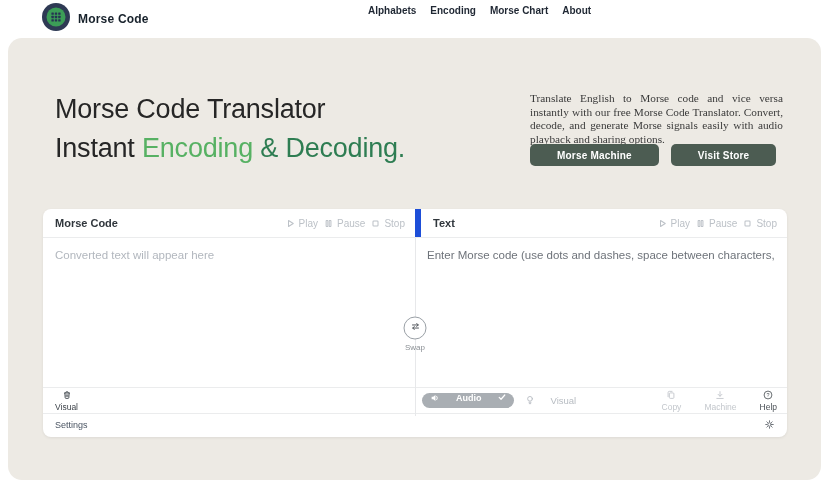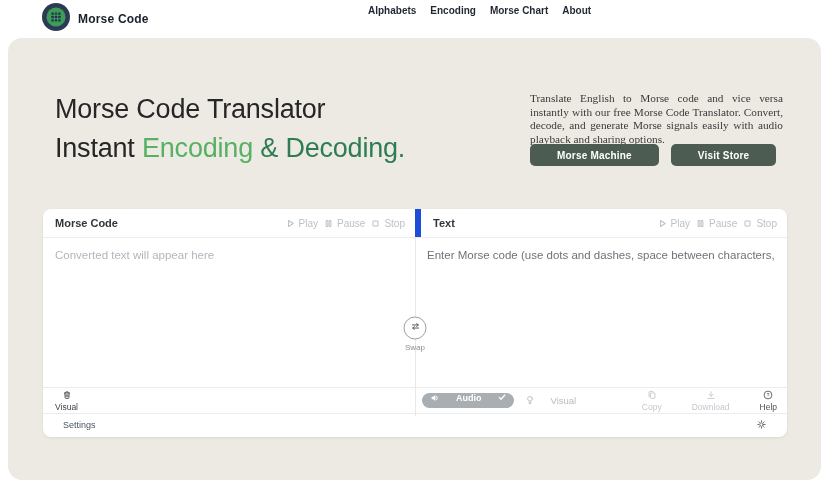--- a/index.html
+++ b/index.html
@@ -55,23 +55,23 @@
   .toolbar{height:26px;border-top:1px solid #ebeced;align-items:center}
   .tb-left{width:372px;display:flex;align-items:center;padding-left:12px}
   .tb-right{width:372px;display:flex;align-items:center;padding:0 10px 0 7px}
   .stacked{display:flex;flex-direction:column;align-items:center;gap:0;background:none;border:none;cursor:pointer;font-family:inherit;line-height:1.1}
   .stacked .lbl{font-size:8.5px}
   .clear-btn{color:#3e444b}
   .dim{color:#c3c7cc}
   .help-btn{color:#4a5056}
   .pill{display:flex;gap:16px;background:var(--pill-bg);color:#fff;border:none;border-radius:999px;height:15px;padding:0 8px;font-size:9px;font-weight:700;font-family:inherit;cursor:pointer}
   .visual-btn{display:flex;align-items:center;gap:16px;background:none;border:none;color:#b7bcc2;font-size:9.5px;font-family:Liberation Sans, sans-serif;cursor:pointer;margin-left:11px}
-  .tb-spacer{margin-left:auto;display:flex;align-items:center;gap:30px}
-
-  .settings{height:23px;border-top:1px solid #ebeced;align-items:center;justify-content:space-between;padding:0 20px;cursor:pointer}
+  .tb-spacer{margin-left:auto;display:flex;align-items:center;gap:23px}
+
+  .settings{height:23px;border-top:1px solid #ebeced;align-items:center;justify-content:space-between;padding:0 12px;cursor:pointer}
   .settings-label{font-size:9px;color:#4b5563}
   .gear{color:#5b6168;display:flex;align-items:center;background:none;border:none;cursor:pointer}
 </style>
 </head>
 <body>
 
 <header class="topbar">
   <div class="brand">
     <span>
       <svg width="28" height="28" viewBox="0 0 28 28">
@@ -232,21 +232,21 @@
             <span><svg width="10" height="10" viewBox="0 0 11 11" fill="none" stroke="currentColor" stroke-width="1">
                   <rect x="3.7" y="3.2" width="5" height="6" rx="1"></rect>
                   <path d="M2.3 7.8v-5a1.3 1.3 0 011.3-1.3h3.5"></path>
                 </svg></span>
             <span class="lbl">Copy</span>
           </button>
           <button class="stacked dim">
             <span><svg width="10" height="10" viewBox="0 0 11 11" fill="none" stroke="currentColor" stroke-width="1" stroke-linecap="round" stroke-linejoin="round">
                   <path d="M5.5 1.8v5M3.3 4.7l2.2 2.2 2.2-2.2M2 9.3h7"></path>
                 </svg></span>
-            <span class="lbl">Download</span>
+            <span class="lbl">Machine</span>
           </button>
           <button class="stacked help-btn">
             <span><svg width="10" height="10" viewBox="0 0 12 12" fill="none" stroke="currentColor" stroke-width="1">
                   <circle cx="6" cy="6" r="4.7"></circle>
                   <text x="6" y="8.2" text-anchor="middle" font-size="6.5" fill="currentColor" stroke="none" font-family="Liberation Sans, sans-serif">?</text>
                 </svg></span>
             <span class="lbl">Help</span>
           </button>
         </div>
       </div>

